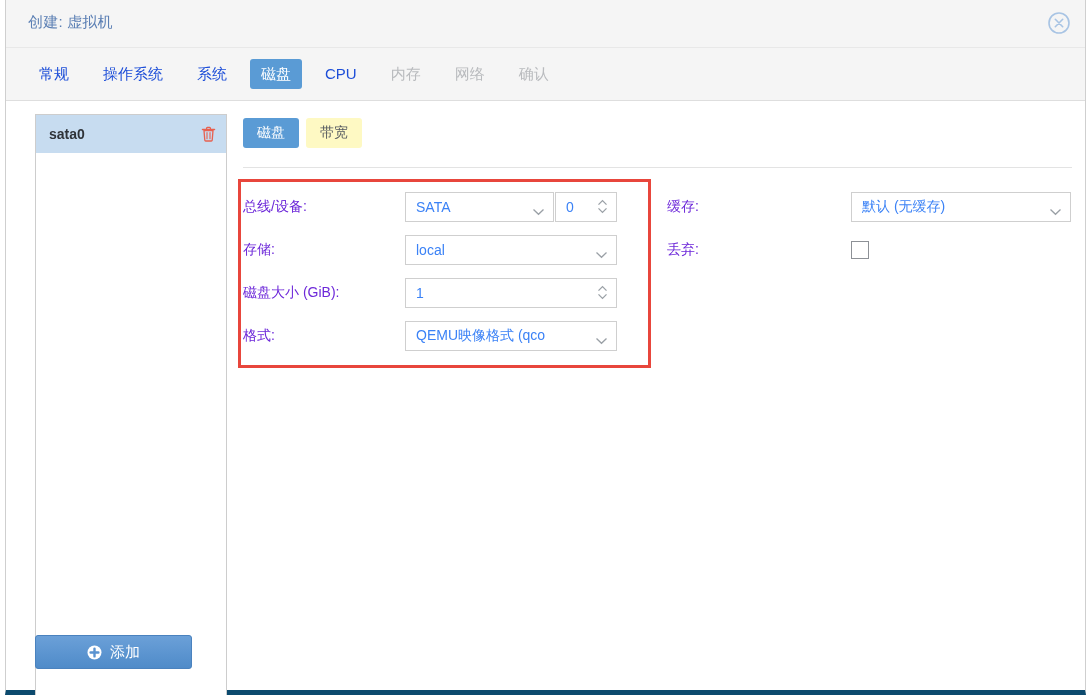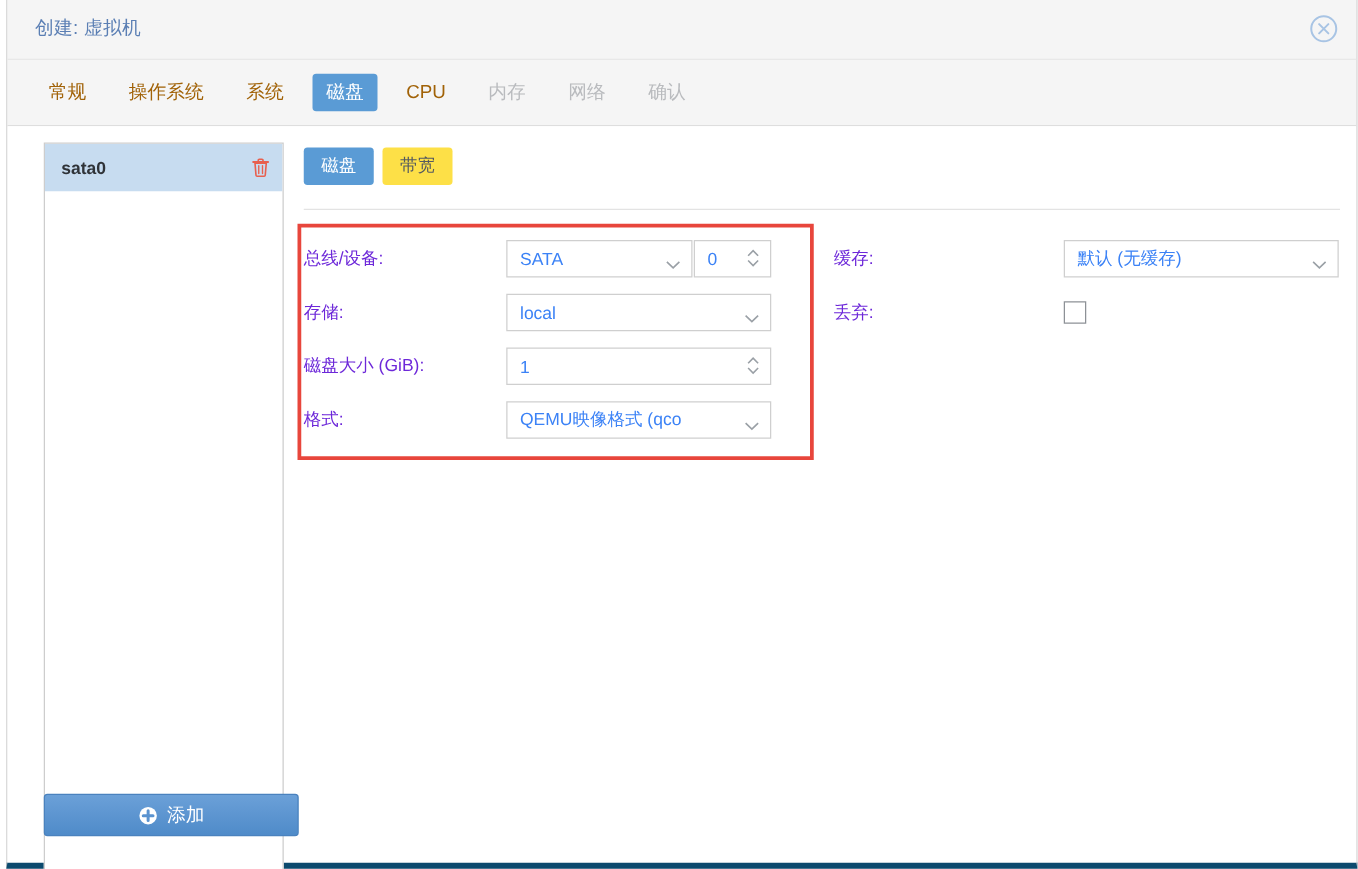--- a/index.html
+++ b/index.html
@@ -52,21 +52,21 @@
     height: 53px;
     flex: 0 0 53px;
     background: #f5f5f5;
     border-bottom: 1px solid #dedede;
     display: flex;
     align-items: center;
     padding-left: 22px;
   }
   .tab {
     font-size: 15px;
-    color: #a16207;
+    color: #1d4ed8;
     padding: 6px 11px;
     margin-right: 12px;
     border-radius: 3px;
     cursor: pointer;
     white-space: nowrap;
     line-height: 1.15;
   }
   .tab.active {
     background: #5a9bd5;
     color: #ffffff;
@@ -105,21 +105,21 @@
     font-size: 14px;
     color: #2f3338;
     font-weight: bold;
     flex: 1 1 auto;
   }
   .trash-icon { width: 15px; height: 16px; cursor: pointer; }
 
   #add-btn {
     position: absolute;
     left: 29px; top: 534px;
-    width: 204px; height: 34px;
+    width: 157px; height: 34px;
     background: #5a93d0;
     background-image: linear-gradient(#6ba0d8, #4f8bc9);
     border: 1px solid #4a82be;
     border-radius: 3px;
     color: #ffffff;
     font-size: 15px;
     display: flex;
     align-items: center;
     justify-content: center;
     gap: 8px;
@@ -139,21 +139,21 @@
     left: 0; top: 7px;
     display: flex;
     gap: 7px;
   }
   .subtab {
     font-size: 14px;
     padding: 6px 14px;
     border-radius: 3px;
     cursor: pointer;
     color: #555a60;
-    background: #fde047;
+    background: #fef9c3;
     white-space: nowrap;
   }
   .subtab.active {
     background: #5a9bd5;
     color: #ffffff;
   }
   #divider {
     position: absolute;
     left: 0; top: 56px;
     right: 1px;

